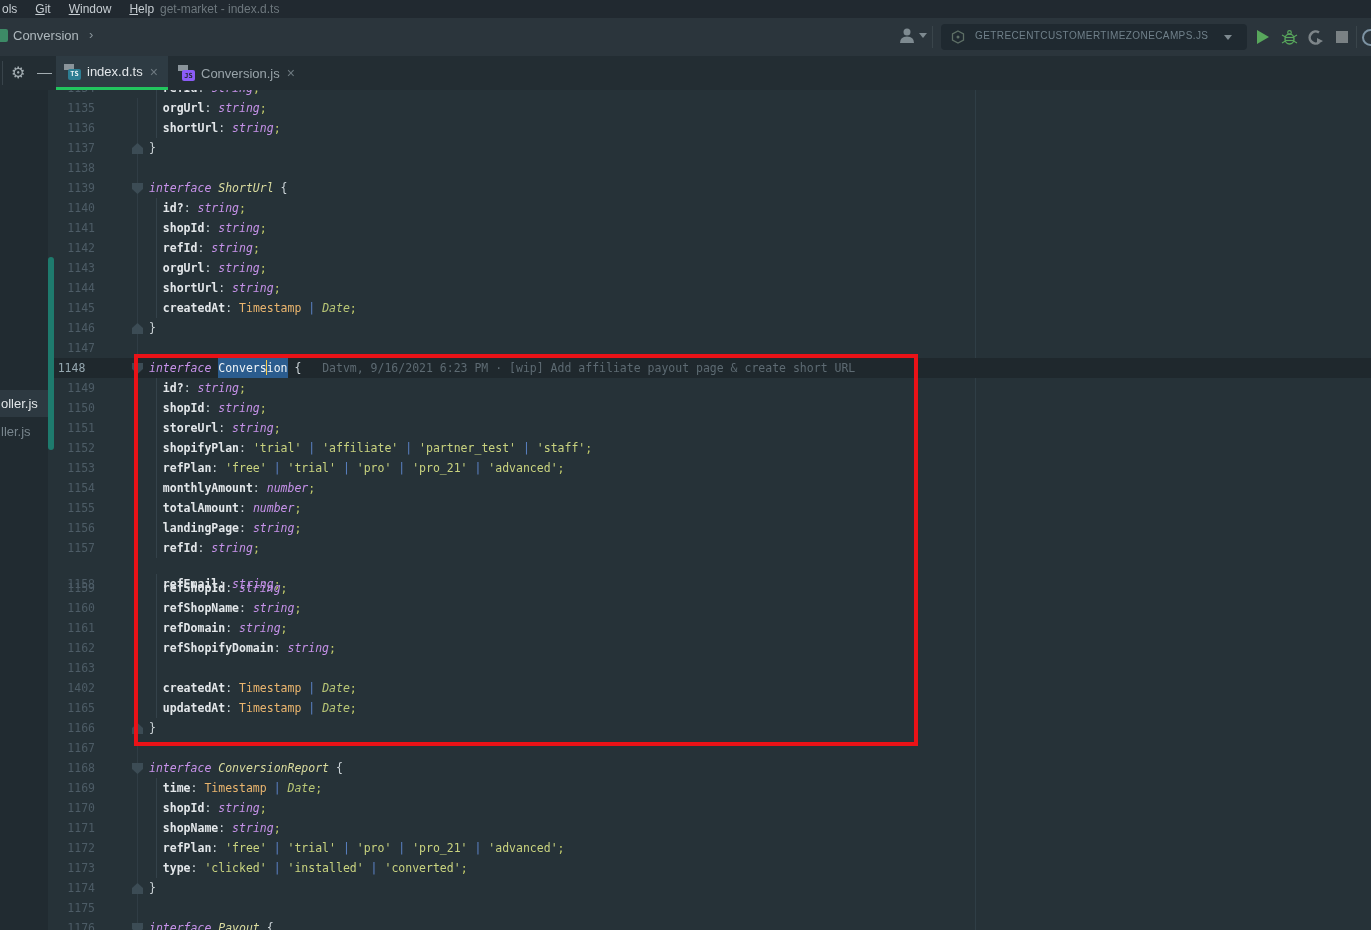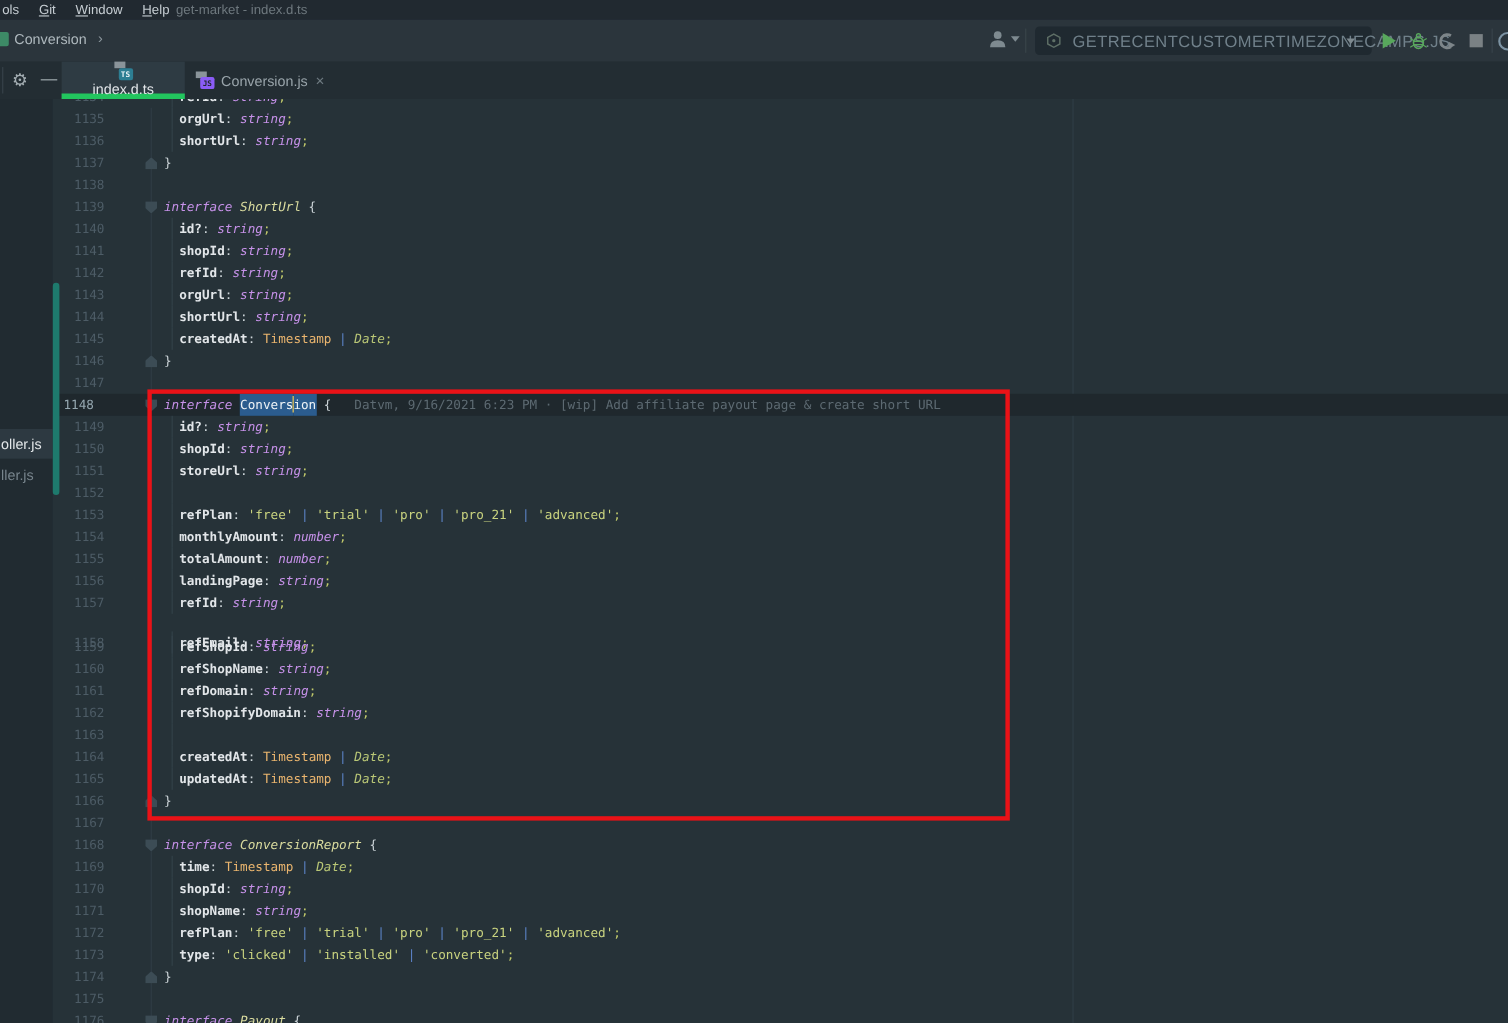--- a/index.html
+++ b/index.html
@@ -17,36 +17,36 @@
   
   .toolbar{position:absolute;left:0;top:18px;width:100%;height:38px;background:#2b353c;}
   .crumb-icon{position:absolute;left:-5px;top:11px;width:13px;height:13px;background:#3d8a66;border-radius:2px;}
   .crumb-text{position:absolute;left:13px;top:10px;font-size:13px;color:#aeb8bd;}
   .crumb-sep{position:absolute;left:89px;top:9px;font-size:13px;color:#8b969c;}
   .vsep{position:absolute;top:8px;width:1px;height:22px;background:#3a454b;}
   .user-ico{position:absolute;left:896px;top:8px;}
   .dd-arrow{position:absolute;width:0;height:0;border-left:4px solid transparent;border-right:4px solid transparent;border-top:5px solid #7e8a90;}
   .runpill{position:absolute;left:941px;top:6px;width:306px;height:26px;background:#1f2930;border-radius:4px;}
   .runpill .hex{position:absolute;left:10px;top:6px;}
-  .runpill .rc-label{position:absolute;left:34px;top:6px;font-size:15px;letter-spacing:.4px;color:#70808a;white-space:nowrap;}
+  .runpill .rc-label{position:absolute;left:34px;top:6px;font-size:10px;letter-spacing:.4px;color:#70808a;white-space:nowrap;}
   .runpill .dd-arrow{left:283px;top:11px;}
   .play-ico{position:absolute;left:1257px;top:12px;width:0;height:0;
             border-left:12px solid #58a75c;border-top:7px solid transparent;border-bottom:7px solid transparent;}
   .bug-ico{position:absolute;left:1281px;top:11px;}
   .prof-ico{position:absolute;left:1307px;top:11px;}
   .stop-ico{position:absolute;left:1336px;top:13px;width:12px;height:12px;background:#7a8184;}
   .search-partial{position:absolute;left:1362px;top:11px;width:13px;height:13px;border:2px solid #7d93a3;border-radius:50%;}
 
   
   .tabstrip{position:absolute;left:0;top:56px;width:100%;height:34px;background:#232d33;}
   .tabstrip .edge{position:absolute;left:2px;top:5px;width:1px;height:24px;background:#39444b;}
   .gear{position:absolute;left:11px;top:5px;font-family:"DejaVu Sans",sans-serif;font-size:16px;color:#a3adb2;line-height:24px;}
   .minim{position:absolute;left:37px;top:4px;font-size:15px;color:#a3adb2;line-height:24px;}
   .tab{position:absolute;top:0;height:34px;display:flex;align-items:center;padding:0 8px;box-sizing:border-box;}
-  .tab1{left:56px;width:112px;background:#2e3b43;border-bottom:5px solid #22c55e;flex-direction:column;}
+  .tab1{left:56px;width:112px;background:#2e3b43;border-bottom:3px solid #22c55e;}
   .tab2{left:170px;width:118px;}
   .tab .label{font-size:13px;margin:0 6px 0 6px;white-space:nowrap;}
   .tab1 .label{color:#e2e6e9;}
   .tab2 .label{color:#99a4aa;}
   .tab .close{font-size:14px;color:#6e7a81;margin-left:1px;}
   .ficon{position:relative;width:17px;height:16px;flex:0 0 17px;}
   .ficon .page{position:absolute;left:0;top:0;width:10px;height:6px;background:#8a949a;}
   .ficon .badge{position:absolute;right:0;bottom:0;width:13px;height:11px;border-radius:2px;
                 font-family:"DejaVu Sans Mono",monospace;font-size:7px;font-weight:bold;
                 display:flex;align-items:center;justify-content:center;}
@@ -268,20 +268,21 @@
           <span class="code"><span class="s-pr">  shopId</span><span class="s-p">: </span><span class="s-pt">string</span><span class="s-sc">;</span></span>
         </div>
         <div class="row" style="top: 328px;">
           <span class="lnum">1151</span>
           <span class="guide"></span>
           <span class="code"><span class="s-pr">  storeUrl</span><span class="s-p">: </span><span class="s-pt">string</span><span class="s-sc">;</span></span>
         </div>
         <div class="row" style="top: 348px;">
           <span class="lnum">1152</span>
           <span class="guide"></span>
+          <span class="code"><span class="s-pr">  shopifyPlan</span><span class="s-p">: </span><span class="s-st">'trial'</span><span class="s-pi"> | </span><span class="s-st">'affiliate'</span><span class="s-pi"> | </span><span class="s-st">'partner_test'</span><span class="s-pi"> | </span><span class="s-st">'staff'</span><span class="s-sc">;</span></span>
         </div>
         <div class="row" style="top: 368px;">
           <span class="lnum">1153</span>
           <span class="guide"></span>
           <span class="code"><span class="s-pr">  refPlan</span><span class="s-p">: </span><span class="s-st">'free'</span><span class="s-pi"> | </span><span class="s-st">'trial'</span><span class="s-pi"> | </span><span class="s-st">'pro'</span><span class="s-pi"> | </span><span class="s-st">'pro_21'</span><span class="s-pi"> | </span><span class="s-st">'advanced'</span><span class="s-sc">;</span></span>
         </div>
         <div class="row" style="top: 388px;">
           <span class="lnum">1154</span>
           <span class="guide"></span>
           <span class="code"><span class="s-pr">  monthlyAmount</span><span class="s-p">: </span><span class="s-pt">number</span><span class="s-sc">;</span></span>
@@ -324,21 +325,21 @@
         <div class="row" style="top: 548px;">
           <span class="lnum">1162</span>
           <span class="guide"></span>
           <span class="code"><span class="s-pr">  refShopifyDomain</span><span class="s-p">: </span><span class="s-pt">string</span><span class="s-sc">;</span></span>
         </div>
         <div class="row" style="top: 568px;">
           <span class="lnum">1163</span>
           <span class="guide"></span>
         </div>
         <div class="row" style="top: 588px;">
-          <span class="lnum">1164</span>
+          <span class="lnum">1402</span>
           <span class="guide"></span>
           <span class="code"><span class="s-pr">  createdAt</span><span class="s-p">: </span><span class="s-ty">Timestamp</span><span class="s-pi"> | </span><span class="s-dt">Date</span><span class="s-sc">;</span></span>
         </div>
         <div class="row" style="top: 608px;">
           <span class="lnum">1165</span>
           <span class="guide"></span>
           <span class="code"><span class="s-pr">  updatedAt</span><span class="s-p">: </span><span class="s-ty">Timestamp</span><span class="s-pi"> | </span><span class="s-dt">Date</span><span class="s-sc">;</span></span>
         </div>
         <div class="row" style="top: 628px;">
           <span class="lnum">1166</span>

